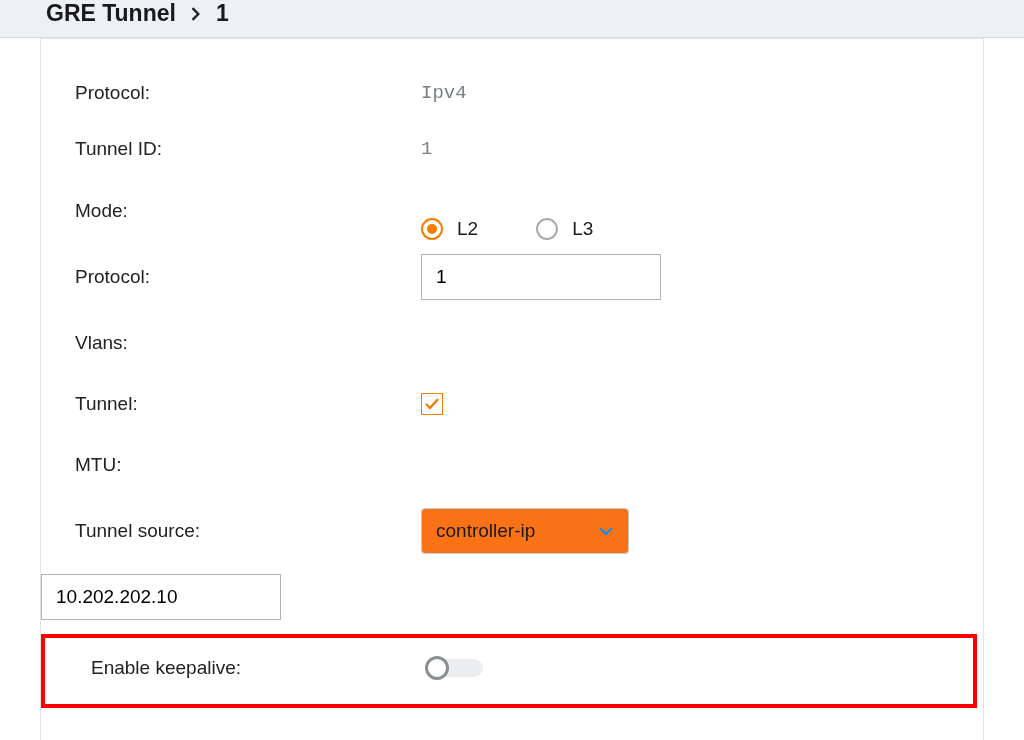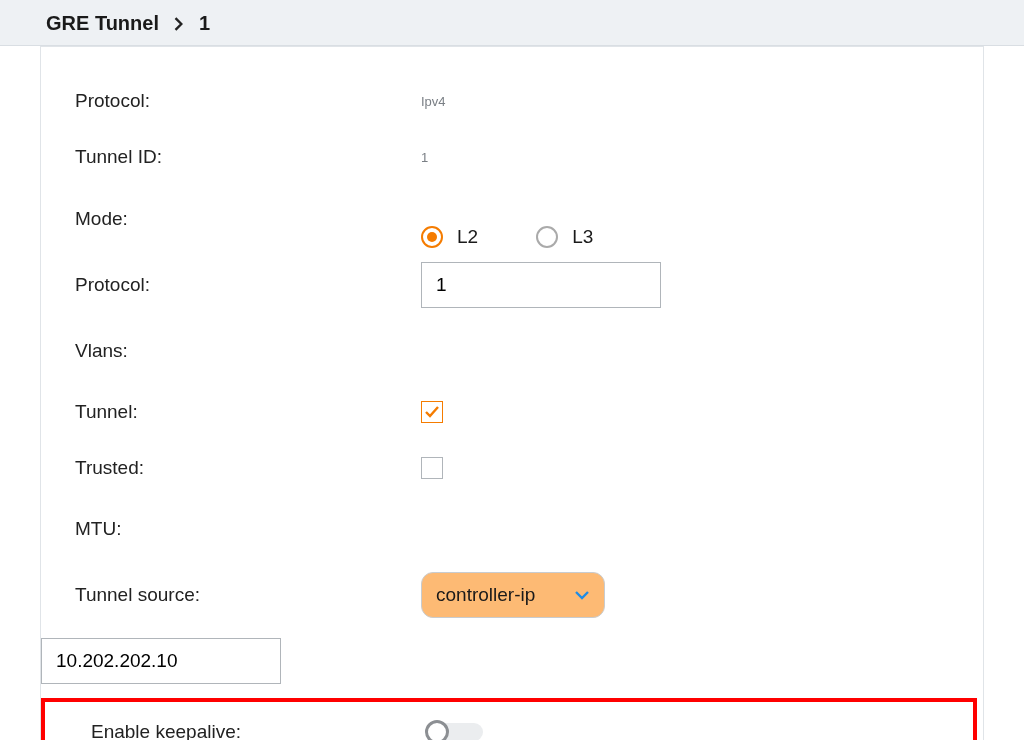--- a/index.html
+++ b/index.html
@@ -8,25 +8,25 @@
     padding: 0;
     width: 1024px;
     height: 740px;
     font-family: "Segoe UI", "Helvetica Neue", Arial, sans-serif;
     color: #1a1a1a;
     background: #fff;
   }
   .header {
     background: #eef1f4;
     border-bottom: 1px solid #d9dee3;
-    padding: 12px 18px 10px 46px;
+    padding: 0 18px 10px 46px;
     display: flex;
     align-items: center;
     font-weight: 700;
-    font-size: 20px;
+    font-size: 23px;
   }
   .header .chev {
     margin: 0 14px;
     display: inline-flex;
     align-items: center;
   }
   .header .chev svg { width: 12px; height: 14px; }
   .header .crumb-id { font-weight: 700; }
   .panel {
     background: #fff;
@@ -46,22 +46,23 @@
     padding-left: 34px;
     font-size: 19px;
     color: #222;
   }
   .value-col {
     flex: 1;
     display: flex;
     align-items: center;
   }
   .ro-value {
-    font-size: 13px;
+    font-size: 19px;
     color: #7a7f85;
+    font-family: Liberation Mono, monospace;
   }
   .radio {
     display: inline-flex;
     align-items: center;
     margin-right: 58px;
     cursor: pointer;
     margin-top: 37px;
   }
   .radio .outer {
     width: 22px; height: 22px;
@@ -94,31 +95,31 @@
     border: 1px solid #b0b5ba;
     display: inline-flex;
     align-items: center;
     justify-content: center;
     cursor: pointer;
   }
   .checkbox.checked { border-color: #f57c00; }
   .checkbox.checked svg { display: block; }
   .checkbox svg { display: none; width: 16px; height: 16px; }
   .select {
-    width: 184px;
+    width: 208px;
     height: 46px;
     border: 1px solid #c8ccd0;
-    border-radius: 12px;
+    border-radius: 4px;
     display: flex;
     align-items: center;
     justify-content: space-between;
     padding: 0 14px;
     font-size: 19px;
     cursor: pointer;
-    background: #fdba74;
+    background: #f97316;
   }
   .select .sel-icon svg { width: 16px; height: 12px; }
   .toggle-wrap { display: inline-flex; align-items: center; }
   .toggle {
     position: relative;
     width: 58px;
     height: 26px;
     cursor: pointer;
   }
   .toggle .track {
@@ -205,28 +206,20 @@
     <div class="label-col">Tunnel:</div>
     <div class="value-col">
       <span class="checkbox checked">
         <svg viewBox="0 0 16 16">
             <path d="M2 8 L6 12 L14 3" fill="none" stroke="#f57c00" stroke-width="2.4"></path>
           </svg>
       </span>
     </div>
   </div>
 
-  <div class="row">
-    <div class="label-col">Trusted:</div>
-    <div class="value-col">
-      <span class="checkbox">
-        
-      </span>
-    </div>
-  </div>
 
   <div class="row tall">
     <div class="label-col">MTU:</div>
   </div>
 
   <div class="row tall">
     <div class="label-col">Tunnel source:</div>
     <div class="value-col">
       <div class="select">
         <span>controller-ip</span>

